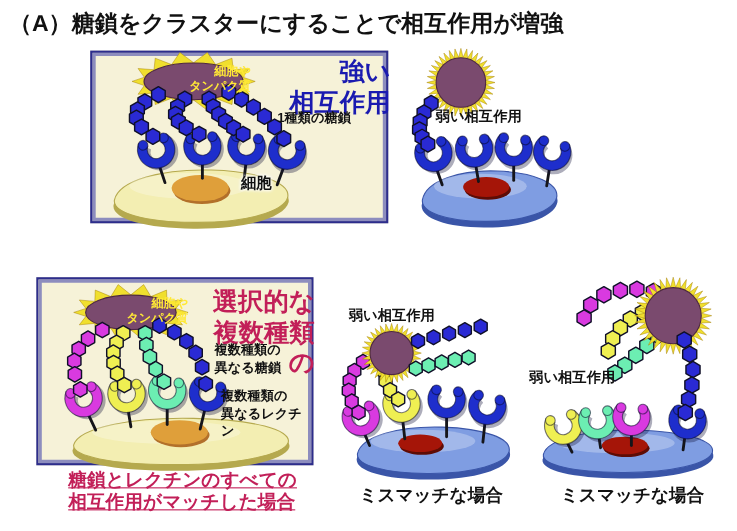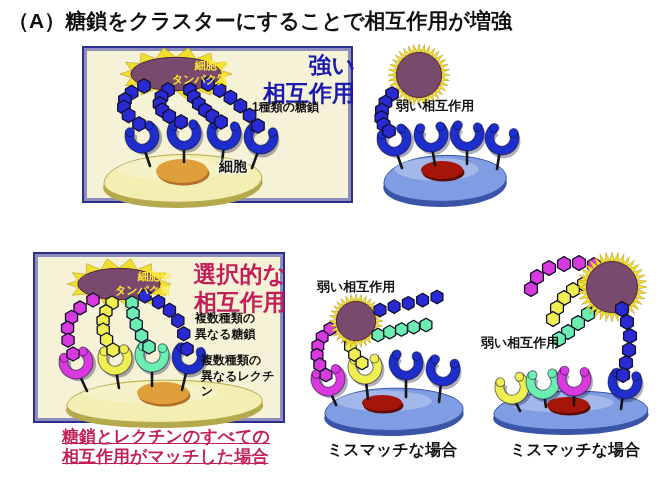--- a/index.html
+++ b/index.html
@@ -263,21 +263,21 @@
           <polygon points="123.5,41.0 129.6,44.5 129.6,51.5 123.5,55.0 117.5,51.5 117.5,44.5" fill="#2a2ad4" stroke="#101028" stroke-width="1.3" stroke-linejoin="round"></polygon>
           <polygon points="134.5,49.2 140.5,52.7 140.5,59.7 134.5,63.2 128.4,59.7 128.4,52.7" fill="#2a2ad4" stroke="#101028" stroke-width="1.3" stroke-linejoin="round"></polygon>
           <polygon points="142.9,59.8 148.9,63.3 148.9,70.3 142.9,73.8 136.8,70.3 136.8,63.3" fill="#2a2ad4" stroke="#101028" stroke-width="1.3" stroke-linejoin="round"></polygon>
           <polygon points="148.7,72.8 154.8,76.3 154.8,83.3 148.7,86.8 142.7,83.3 142.7,76.3" fill="#2a2ad4" stroke="#101028" stroke-width="1.3" stroke-linejoin="round"></polygon>
           <polygon points="152.0,88.0 158.1,91.5 158.1,98.5 152.0,102.0 145.9,98.5 145.9,91.5" fill="#2a2ad4" stroke="#101028" stroke-width="1.3" stroke-linejoin="round"></polygon>
         </g>
       </svg>
     <div class="burst-label" style="left:32px;top:16px;width:104px">細胞や
 タンパク質</div>
     <div class="big-label selective" style="left:139px;top:7px;width:112px">選択的な
-相互作用</div>
+複数種類の</div>
     <div class="small-label" style="left:160px;top:57px">複数種類の
 異なる糖鎖</div>
     <div class="small-label" style="left:166px;top:99px">複数種類の
 異なるレクチン</div>
   </div>
   <div class="caption-red" style="left:62px;top:427px">糖鎖とレクチンのすべての
 相互作用がマッチした場合</div>
 
   <div class="scene" id="scene-b2" style="left:300px;top:253px;width:180px;height:200px">
     <svg id="svg-b2" width="180" height="200" viewBox="0 0 180 200">

